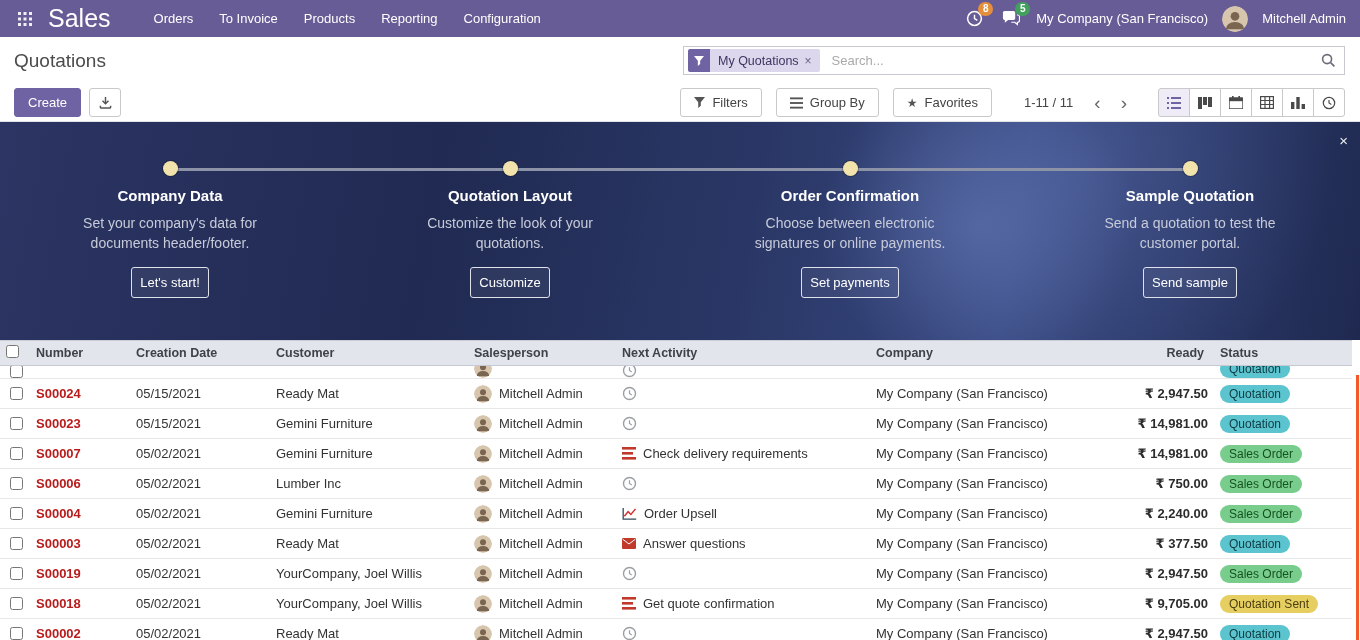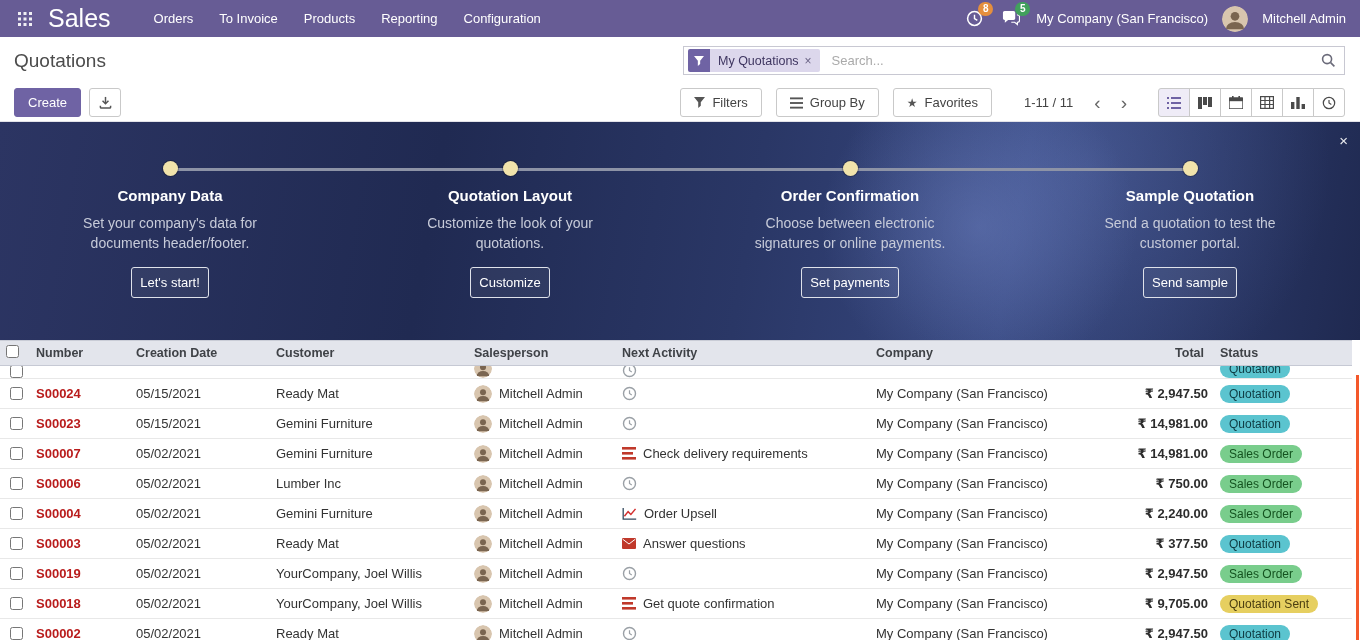--- a/index.html
+++ b/index.html
@@ -309,21 +309,21 @@
     </colgroup>
     <thead>
       <tr>
         <th class="c-check"><input type="checkbox" style=""></th>
         <th>Number</th>
         <th>Creation Date</th>
         <th>Customer</th>
         <th>Salesperson</th>
         <th>Next Activity</th>
         <th>Company</th>
-        <th class="c-total">Total</th>
+        <th class="c-total">Ready</th>
         <th>Status</th>
       </tr>
     </thead>
     <tbody>
         <tr class="clipped">
     <td class="c-check">
             <div class="cw">
               <input type="checkbox" style="">
             </div>
           </td>

